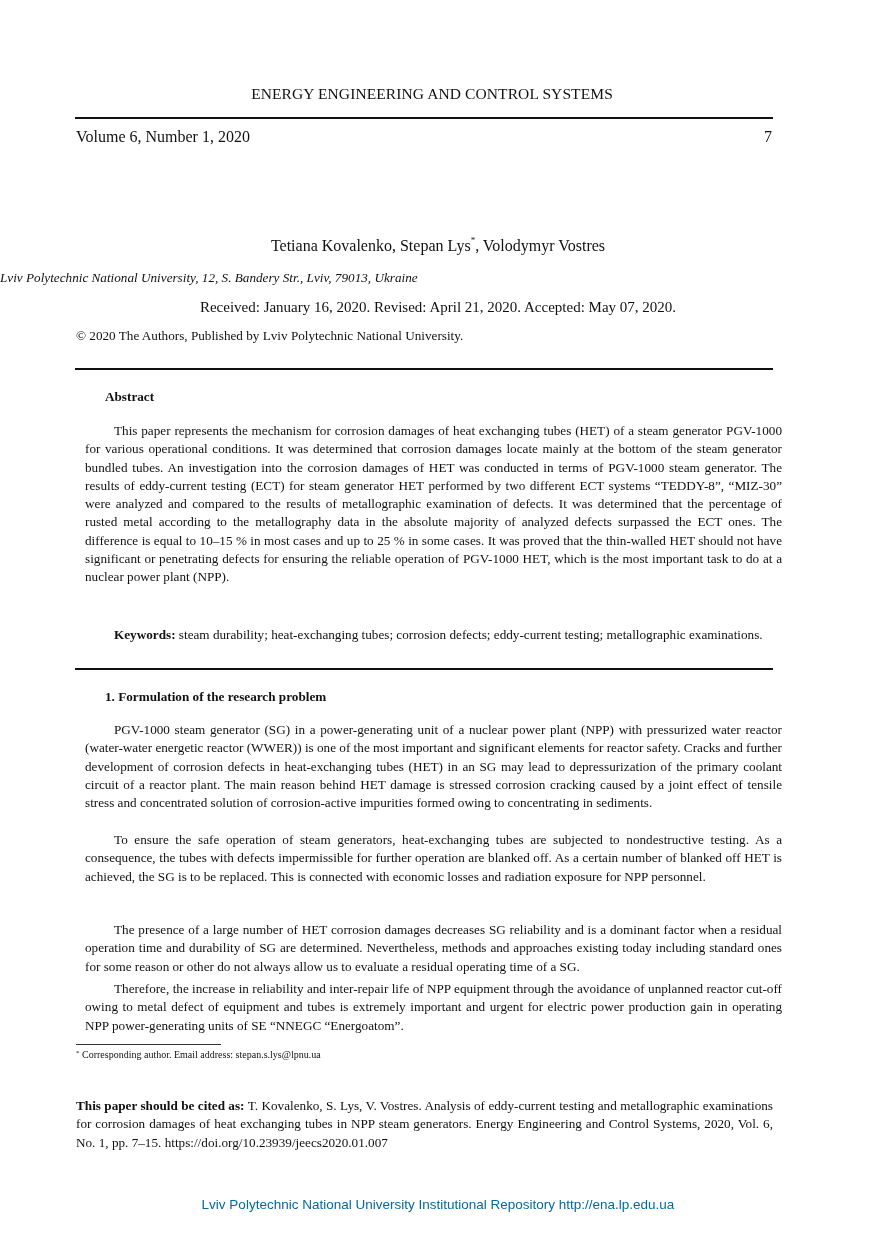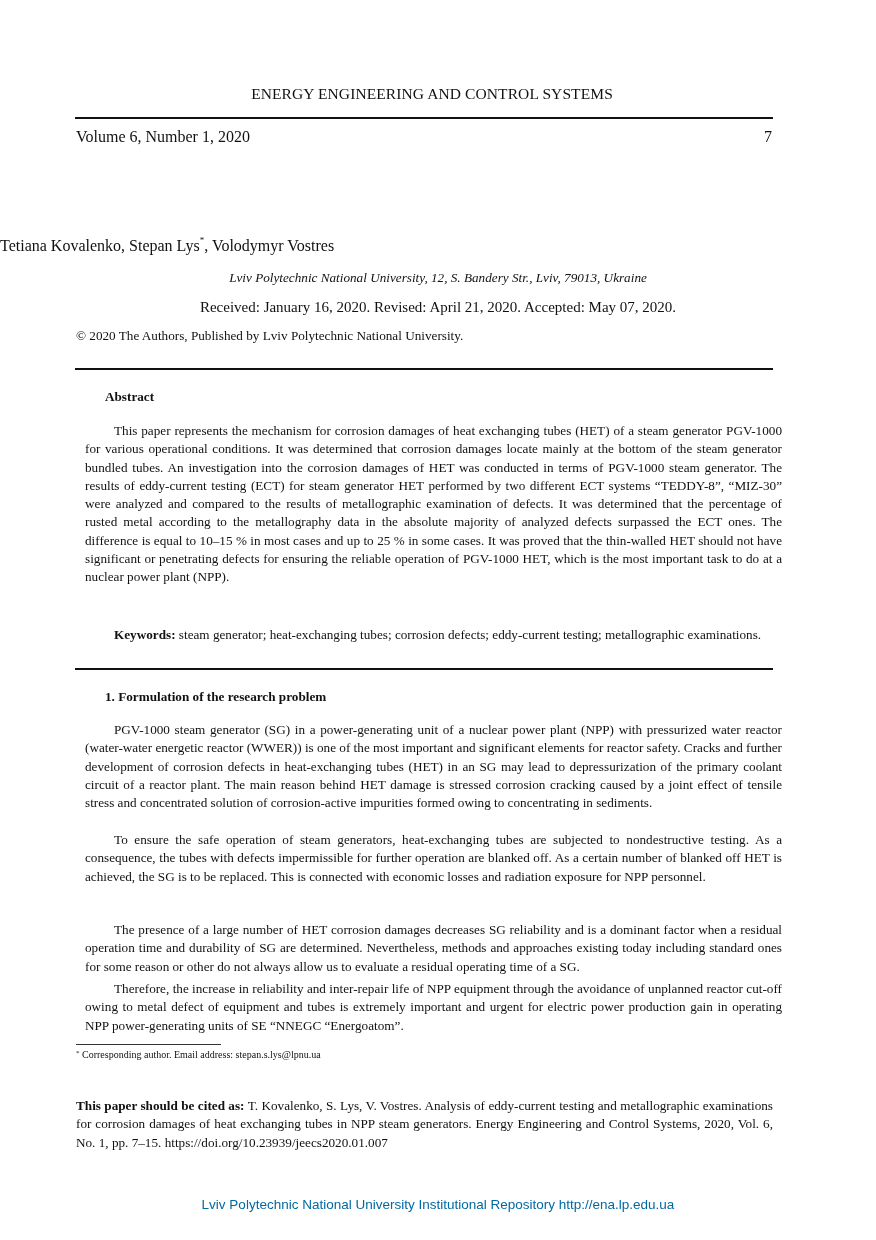--- a/index.html
+++ b/index.html
@@ -4,23 +4,23 @@
   <style>
     html, body { margin: 0; padding: 0; background: #ffffff; }
     body { width: 876px; height: 1240px; position: relative; overflow: hidden;
            font-family: "Liberation Serif", "DejaVu Serif", serif; color: #111; }
     .abs { position: absolute; }
     .journal { left: 0; width: 864px; top: 85px; text-align: center; font-size: 15.5px; letter-spacing: 0.1px; }
     .rule-thick { left: 75px; width: 698px; height: 2px; background: #111; }
     .vol { left: 76px; top: 128px; font-size: 16px; }
     .pageno { right: 104px; top: 128px; font-size: 16px; }
     .title { left: 80px; width: 716px; top: 171px; text-align: center; font-weight: bold; font-size: 19.5px; line-height: 26px; }
-    .authors { left: 0; width: 876px; top: 237px; text-align: left; font-size: 16px; }
+    .authors { left: 0; width: 876px; top: 237px; text-align: center; font-size: 16px; }
     .authors sup { font-size: 9px; vertical-align: top; position: relative; top: -2px; }
-    .affil { left: 0; width: 876px; top: 270px; text-align: center; font-style: italic; font-size: 13.2px; }
+    .affil { left: 0; width: 876px; top: 270px; font-style: italic; font-size: 13.2px; }
     .dates { left: 0; width: 876px; top: 299px; text-align: center; font-size: 15px; }
     .copyright { left: 76px; top: 328px; font-size: 13.2px; }
     .section-head { left: 105px; font-weight: bold; font-size: 13.2px; }
     .para { left: 76px; width: 697px; font-size: 13.2px; line-height: 18.3px; text-align: justify; margin: 9px; }
     .para .indent { display: inline-block; width: 29px; }
     .footrule { left: 76px; top: 1044px; width: 145px; height: 1px; background: #333; }
     .footnote { left: 76px; top: 1049px; font-size: 10px; }
     .footnote sup { font-size: 7px; vertical-align: top; }
     .cite { left: 76px; width: 697px; top: 1084px; font-size: 13.2px; line-height: 18.3px; text-align: justify; }
     .repo { left: 0; width: 876px; top: 1197px; text-align: center; font-family: "Liberation Sans", "DejaVu Sans", sans-serif; font-size: 13.5px; color: #0369a1; }
@@ -38,21 +38,21 @@
 </div>
 
 <div class="abs authors"><span>Tetiana Kovalenko, Stepan Lys</span><sup>*</sup><span>, Volodymyr Vostres</span></div>
 <div class="abs affil">Lviv Polytechnic National University, 12, S. Bandery Str., Lviv, 79013, Ukraine</div>
 <div class="abs dates">Received: January 16, 2020. Revised: April 21, 2020. Accepted: May 07, 2020.</div>
 <div class="abs copyright">© 2020 The Authors, Published by Lviv Polytechnic National University.</div>
 
 <div class="abs rule-thick" style="top:368px;"></div>
 <div class="abs section-head" style="top:389px;">Abstract</div>
 <p class="abs para" style="top:413px;"><span class="indent"></span><span>This paper represents the mechanism for corrosion damages of heat exchanging tubes (HET) of a steam generator PGV-1000 for various operational conditions. It was determined that corrosion damages locate mainly at the bottom of the steam generator bundled tubes. An investigation into the corrosion damages of HET was conducted in terms of PGV-1000 steam generator. The results of eddy-current testing (ECT) for steam generator HET performed by two different ECT systems “TEDDY-8”, “MIZ-30” were analyzed and compared to the results of metallographic examination of defects. It was determined that the percentage of rusted metal according to the metallography data in the absolute majority of analyzed defects surpassed the ECT ones. The difference is equal to 10–15 % in most cases and up to 25 % in some cases. It was proved that the thin-walled HET should not have significant or penetrating defects for ensuring the reliable operation of PGV-1000 HET, which is the most important task to do at a nuclear power plant (NPP).</span></p>
-<p class="abs para" style="top:617px;"><span class="indent"></span><b>Keywords:</b><span> steam generator; heat-exchanging tubes; corrosion defects; eddy-current testing; metallographic examinations.</span></p>
+<p class="abs para" style="top:617px;"><span class="indent"></span><b>Keywords:</b><span> steam durability; heat-exchanging tubes; corrosion defects; eddy-current testing; metallographic examinations.</span></p>
 <div class="abs rule-thick" style="top:668px;"></div>
 
 <div class="abs section-head" style="top:689px;">1. Formulation of the research problem</div>
 <p class="abs para" style="top:712px;"><span class="indent"></span><span>PGV-1000 steam generator (SG) in a power-generating unit of a nuclear power plant (NPP) with pressurized water reactor (water-water energetic reactor (WWER)) is one of the most important and significant elements for reactor safety. Cracks and further development of corrosion defects in heat-exchanging tubes (HET) in an SG may lead to depressurization of the primary coolant circuit of a reactor plant. The main reason behind HET damage is stressed corrosion cracking caused by a joint effect of tensile stress and concentrated solution of corrosion-active impurities formed owing to concentrating in sediments.</span></p>
 <p class="abs para" style="top:822px;"><span class="indent"></span><span>To ensure the safe operation of steam generators, heat-exchanging tubes are subjected to nondestructive testing. As a consequence, the tubes with defects impermissible for further operation are blanked off. As a certain number of blanked off HET is achieved, the SG is to be replaced. This is connected with economic losses and radiation exposure for NPP personnel.</span></p>
 <p class="abs para" style="top:912px;"><span class="indent"></span><span>The presence of a large number of HET corrosion damages decreases SG reliability and is a dominant factor when a residual operation time and durability of SG are determined. Nevertheless, methods and approaches existing today including standard ones for some reason or other do not always allow us to evaluate a residual operating time of a SG.</span></p>
 <p class="abs para" style="top:971px;"><span class="indent"></span><span>Therefore, the increase in reliability and inter-repair life of NPP equipment through the avoidance of unplanned reactor cut-off owing to metal defect of equipment and tubes is extremely important and urgent for electric power production gain in operating NPP power-generating units of SE “NNEGC “Energoatom”.</span></p>
 
 <div class="abs footrule"></div>
 <div class="abs footnote"><sup>*</sup><span> Corresponding author. Email address: stepan.s.lys@lpnu.ua</span></div>

